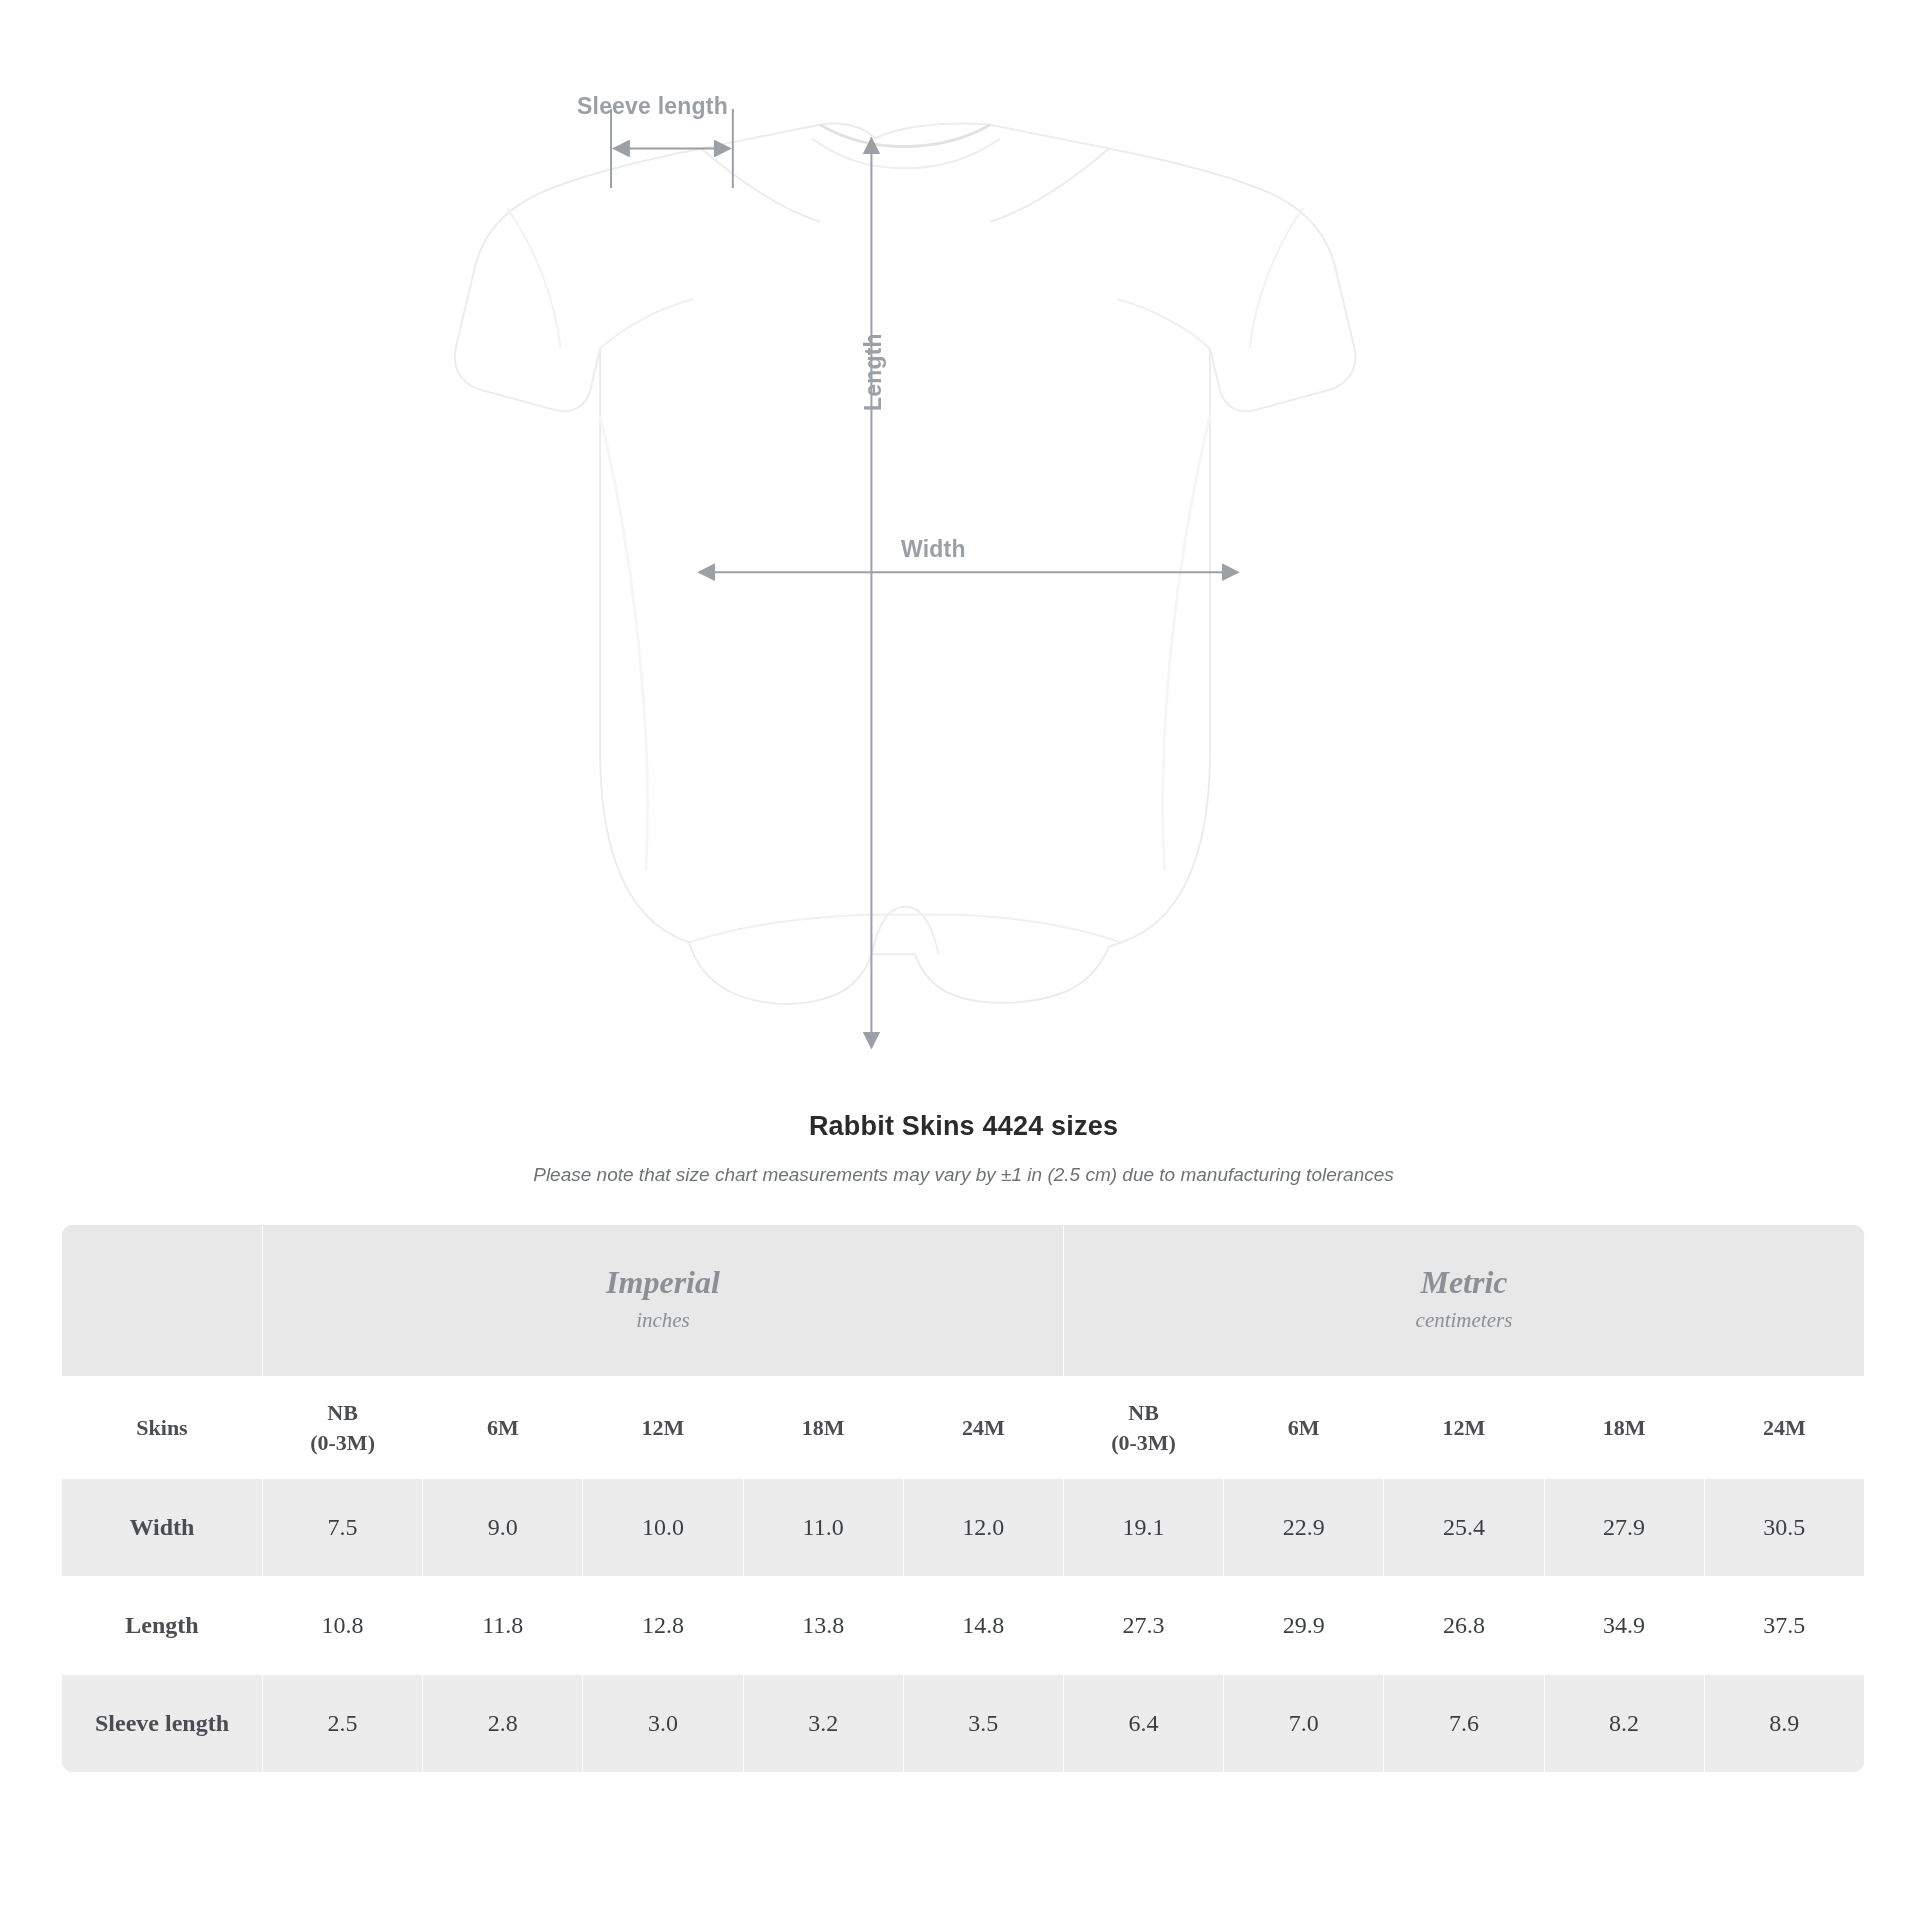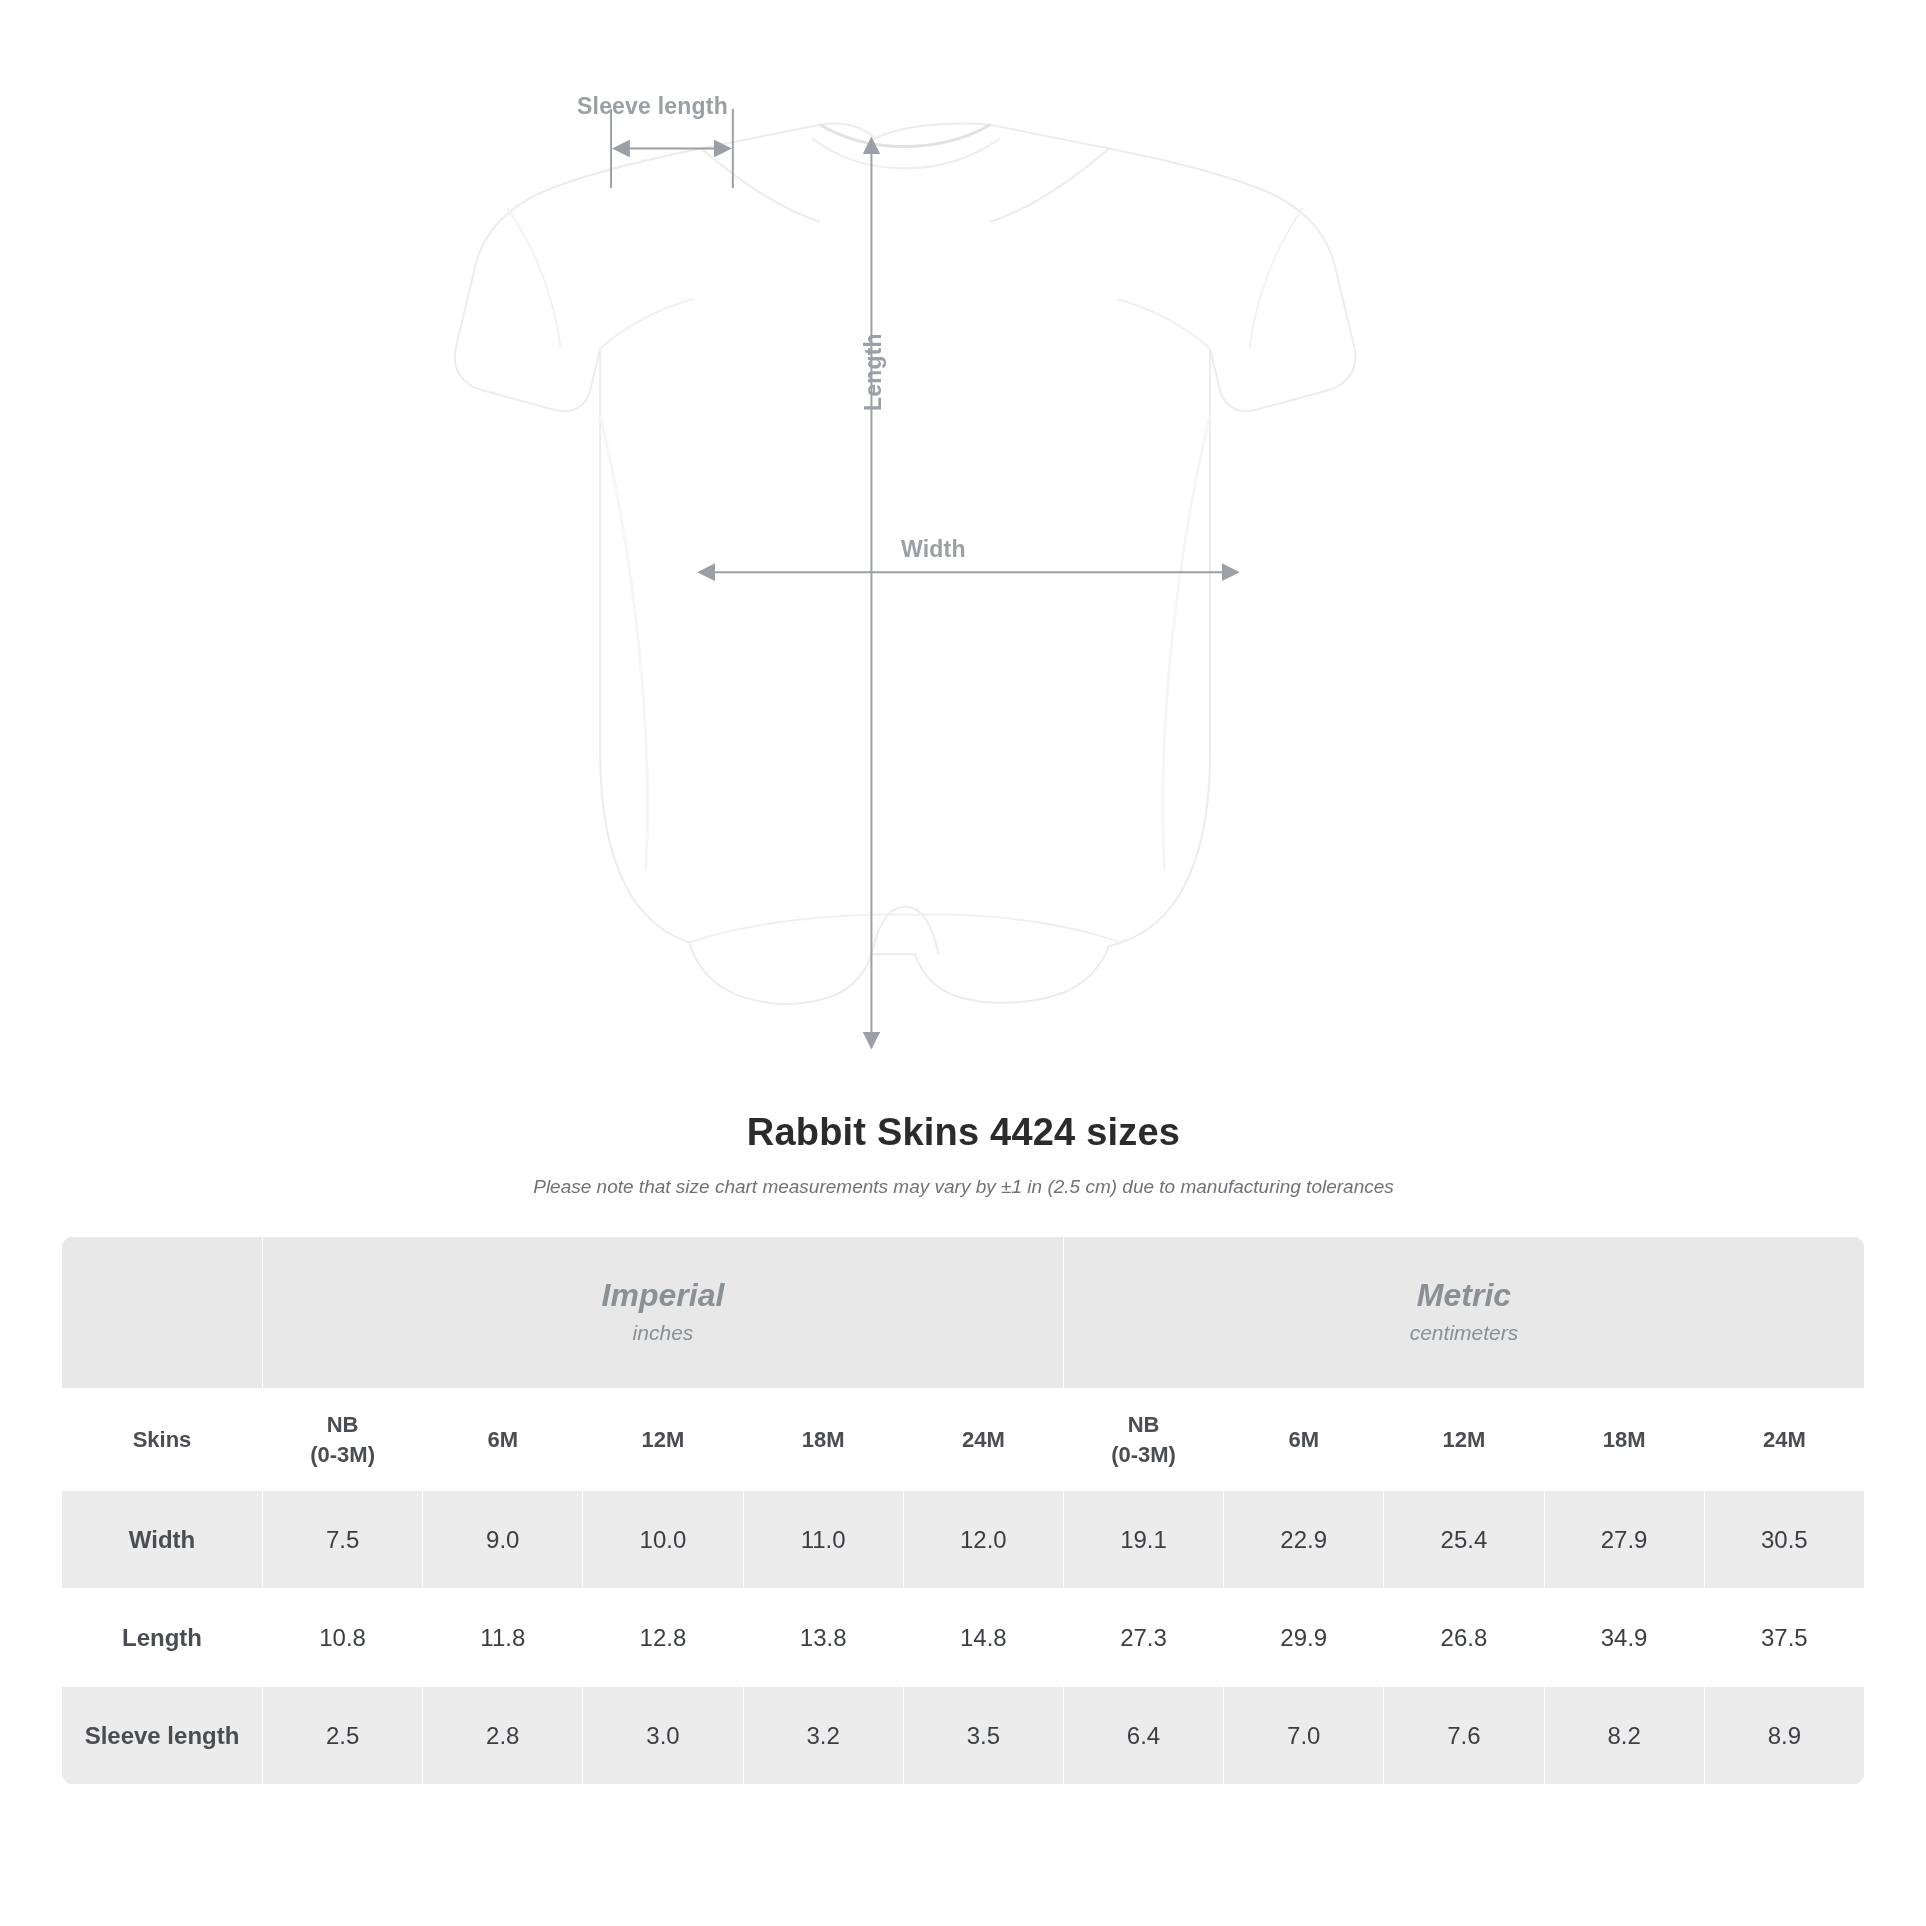--- a/index.html
+++ b/index.html
@@ -54,21 +54,21 @@
     transform: rotate(-90deg);
     transform-origin: left top;
   }
 
   
   .title-block {
     text-align: center;
     margin-top: 22px;
   }
   .chart-title {
-    font-size: 38px;
+    font-size: 27px;
     font-weight: bold;
     color: #2b2b2b;
     margin: 0 0 22px 0;
     letter-spacing: 0.2px;
   }
   .chart-note {
     font-size: 19px;
     font-style: italic;
     color: #6f7276;
     margin: 0;
@@ -82,20 +82,21 @@
     width: 1804px;
     border-collapse: collapse;
     table-layout: fixed;
     border-radius: 14px;
     overflow: hidden;
   }
   table.size-table td, table.size-table th {
     border: 1px solid #ffffff;
     text-align: center;
     vertical-align: middle;
+    font-family: Liberation Serif, serif;
   }
   .unit-header-cell {
     background: #e8e8e8;
     height: 129px;
     padding: 8px 0 14px 0;
   }
   .unit-blank {
     background: #e8e8e8;
   }
   .unit-name {

